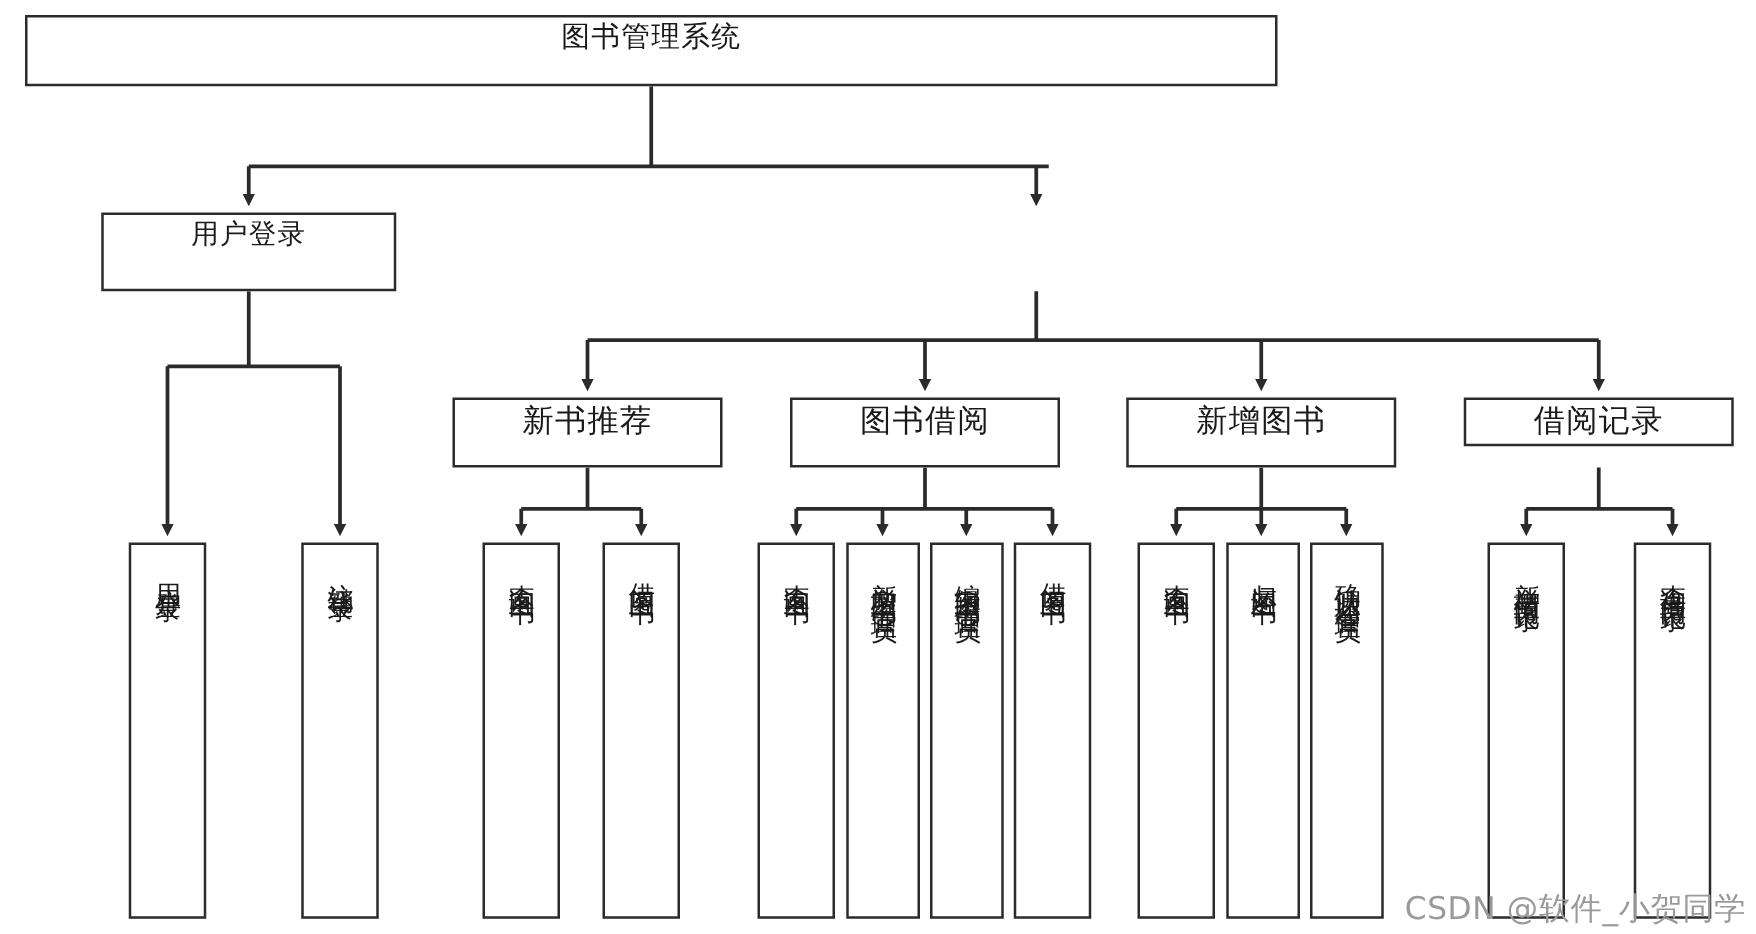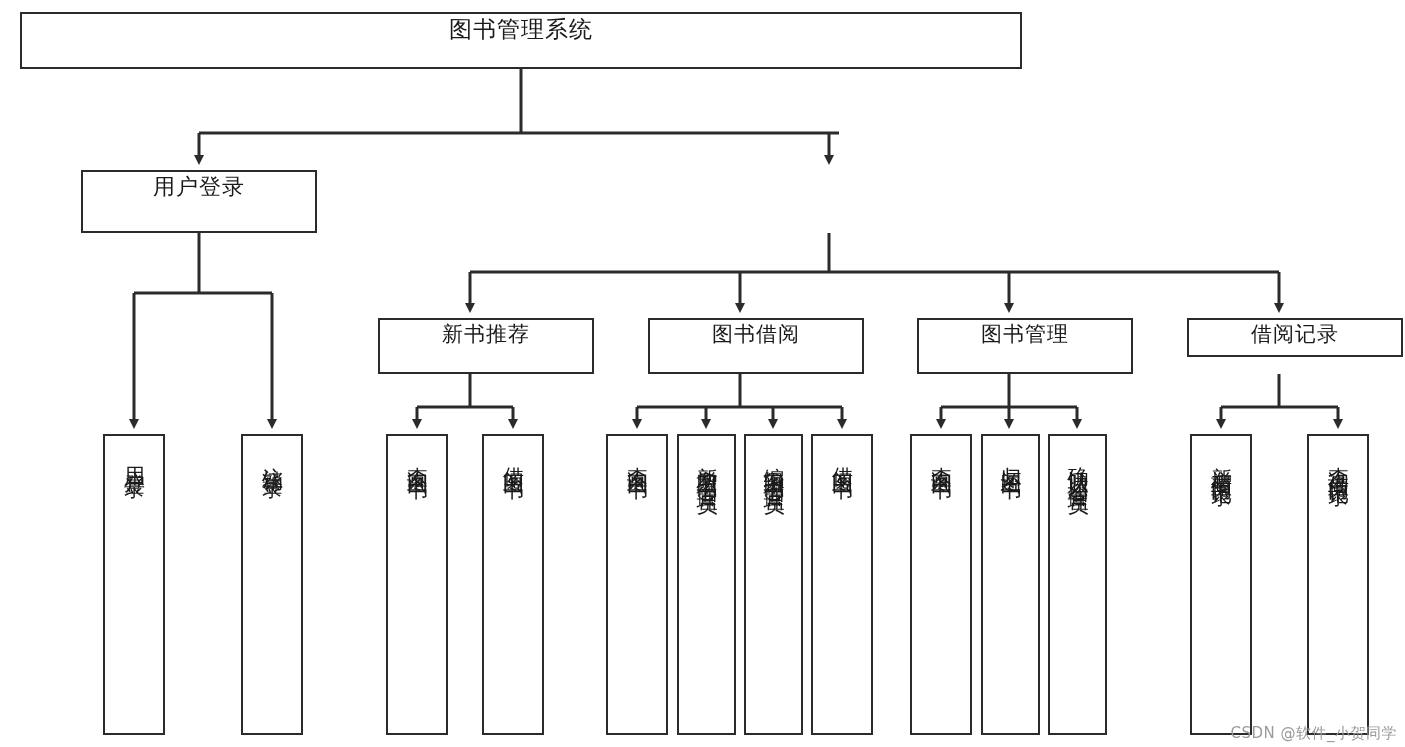--- a/index.html
+++ b/index.html
@@ -39,22 +39,21 @@
     color: #1a1a1a;
     z-index: 2;
   }
   .node.root {
     font-size: 23px;
   }
   .node.lvl2 {
     font-size: 22px;
   }
   .node.lvl3 {
-    font-size: 21px;
-    margin-left: 16px;
+    font-size: 25px;
   }
   .node.leaf {
     font-size: 21px;
     align-items: flex-start;
     justify-content: center;
     padding-top: 14px;
   }
   .node.leaf .vtext {
     writing-mode: vertical-rl;
     text-orientation: upright;
@@ -64,21 +63,21 @@
   }
   .hlabel {
     white-space: nowrap;
     letter-spacing: 1px;
   }
   
   #watermark {
     position: absolute;
     right: 8px;
     bottom: 4px;
-    font-size: 15px;
+    font-size: 25px;
     color: #9a9a9a;
     letter-spacing: 0.5px;
     z-index: 3;
     white-space: nowrap;
   }
 </style>
 </head>
 <body>
 
 <div id="canvas">
@@ -144,21 +143,21 @@
 
   <div class="node lvl3" style="left:362px; top:318px; width:216px; height:56px;">
     <span class="hlabel">新书推荐</span>
   </div>
 
   <div class="node lvl3" style="left:632px; top:318px; width:216px; height:56px;">
     <span class="hlabel">图书借阅</span>
   </div>
 
   <div class="node lvl3" style="left:901px; top:318px; width:216px; height:56px;">
-    <span class="hlabel">图书管理</span>
+    <span class="hlabel">新增图书</span>
   </div>
 
   <div class="node lvl3" style="left:1171px; top:318px; width:216px; height:39px;">
     <span class="hlabel">借阅记录</span>
   </div>
 
   <div class="node leaf" style="left:103px; top:434px; width:62px; height:301px;">
     <span class="vtext">用户登录</span>
   </div>
 

